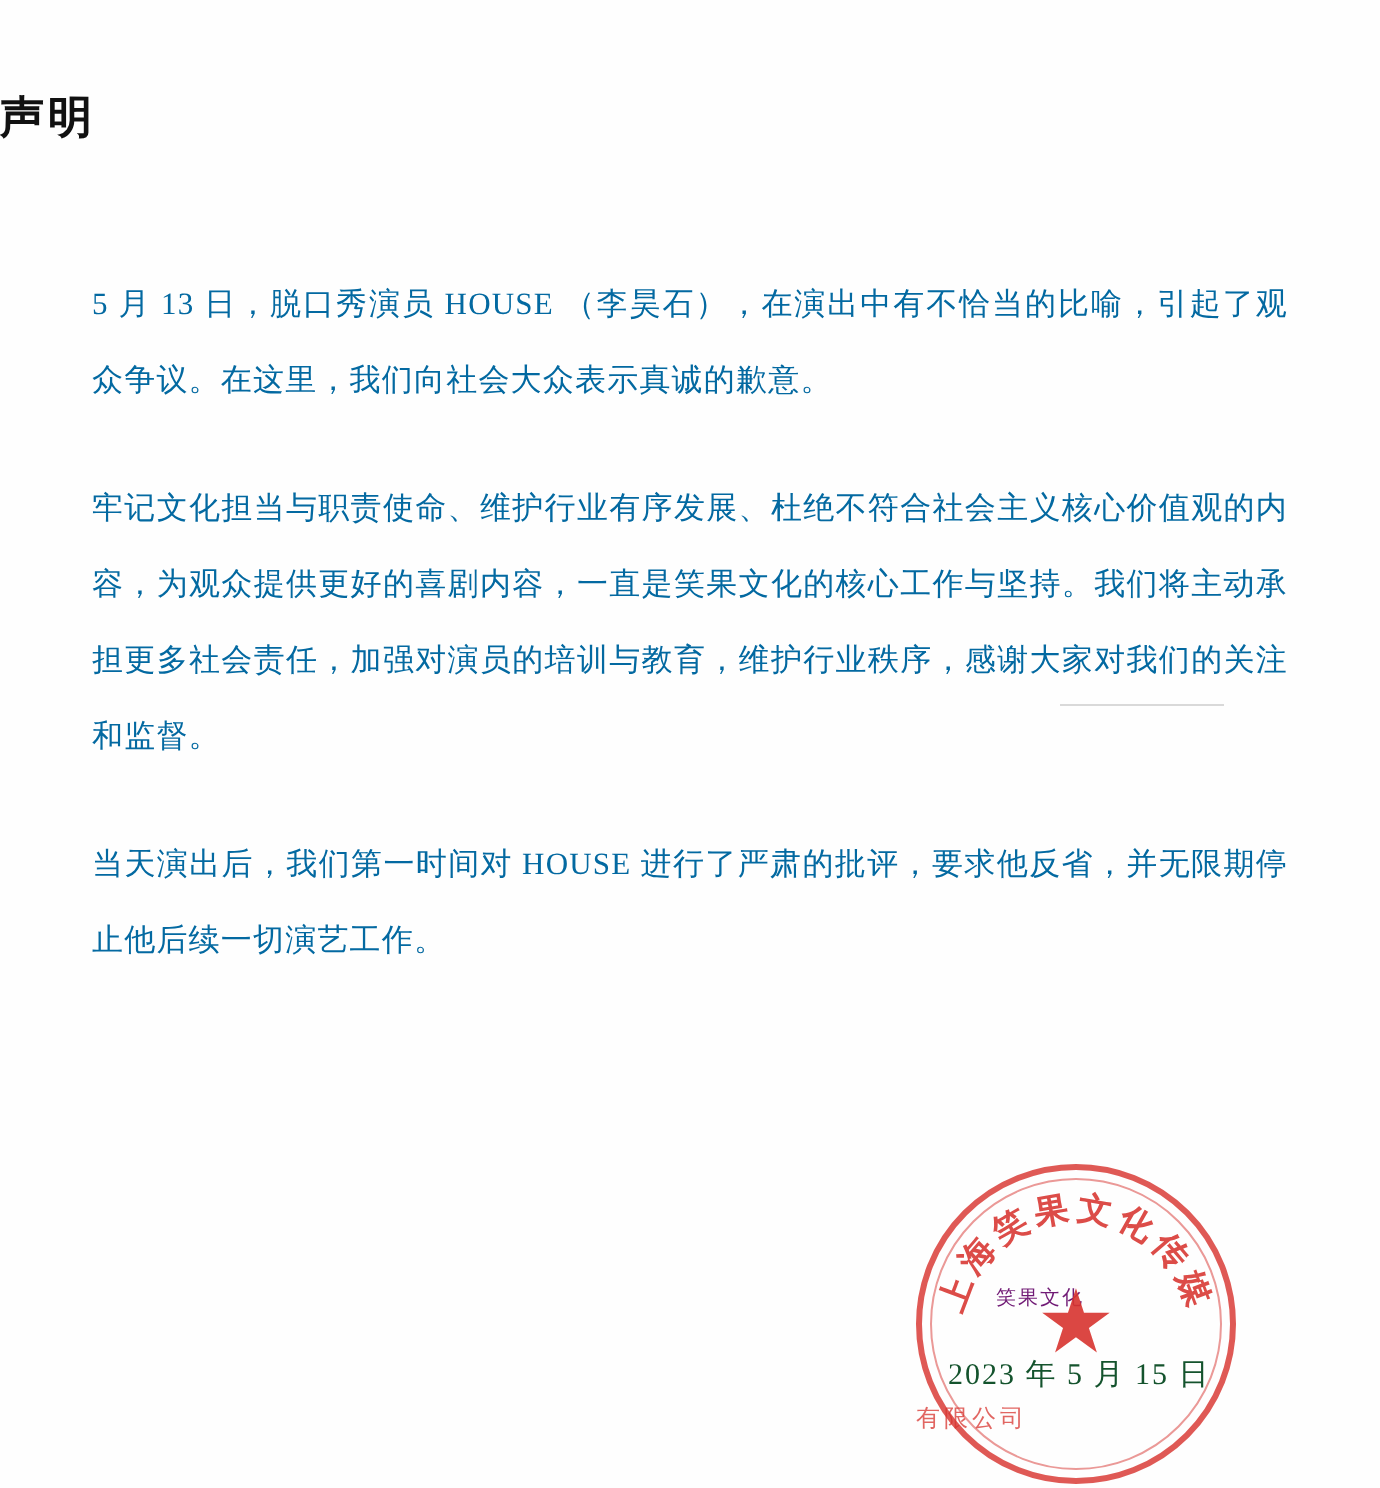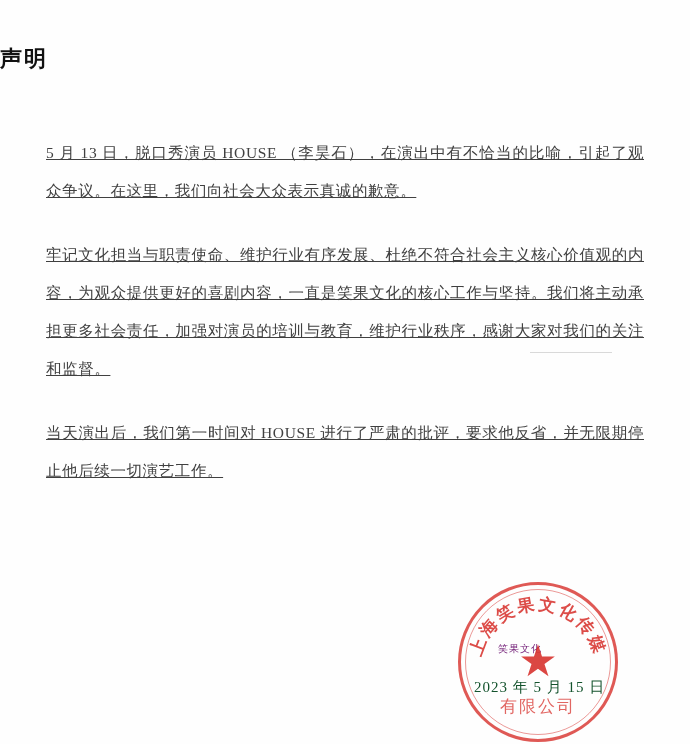--- a/index.html
+++ b/index.html
@@ -30,22 +30,21 @@
   .body-wrap {
     margin: 60px 46px 0 46px;
   }
   p.para {
     font-size: 15.5px;
     line-height: 2.45;
     text-align: justify;
     text-justify: inter-ideograph;
     margin: 0 0 26px 0;
     letter-spacing: 0.6px;
-    color: #404040;
-    text-decoration: underline;
+    color: #0369a1;
   }
   
   .scan-artifact {
     position: absolute;
     left: 530px;
     top: 352px;
     width: 82px;
     height: 1px;
     background: #d9d9d9;
   }
@@ -95,23 +94,22 @@
     font-size: 17px;
     font-weight: bold;
     letter-spacing: 3px;
     opacity: 0.88;
   }
   .stamp .bottom-text {
     position: absolute;
     left: 0;
     right: 0;
     bottom: 24px;
-    text-align: center;
     color: #d8342f;
-    font-size: 17px;
+    font-size: 12px;
     letter-spacing: 2px;
     opacity: 0.75;
   }
   .company-line {
     position: absolute;
     left: 498px;
     top: 642px;
     font-size: 10px;
     color: #701a75;
     letter-spacing: 1px;

